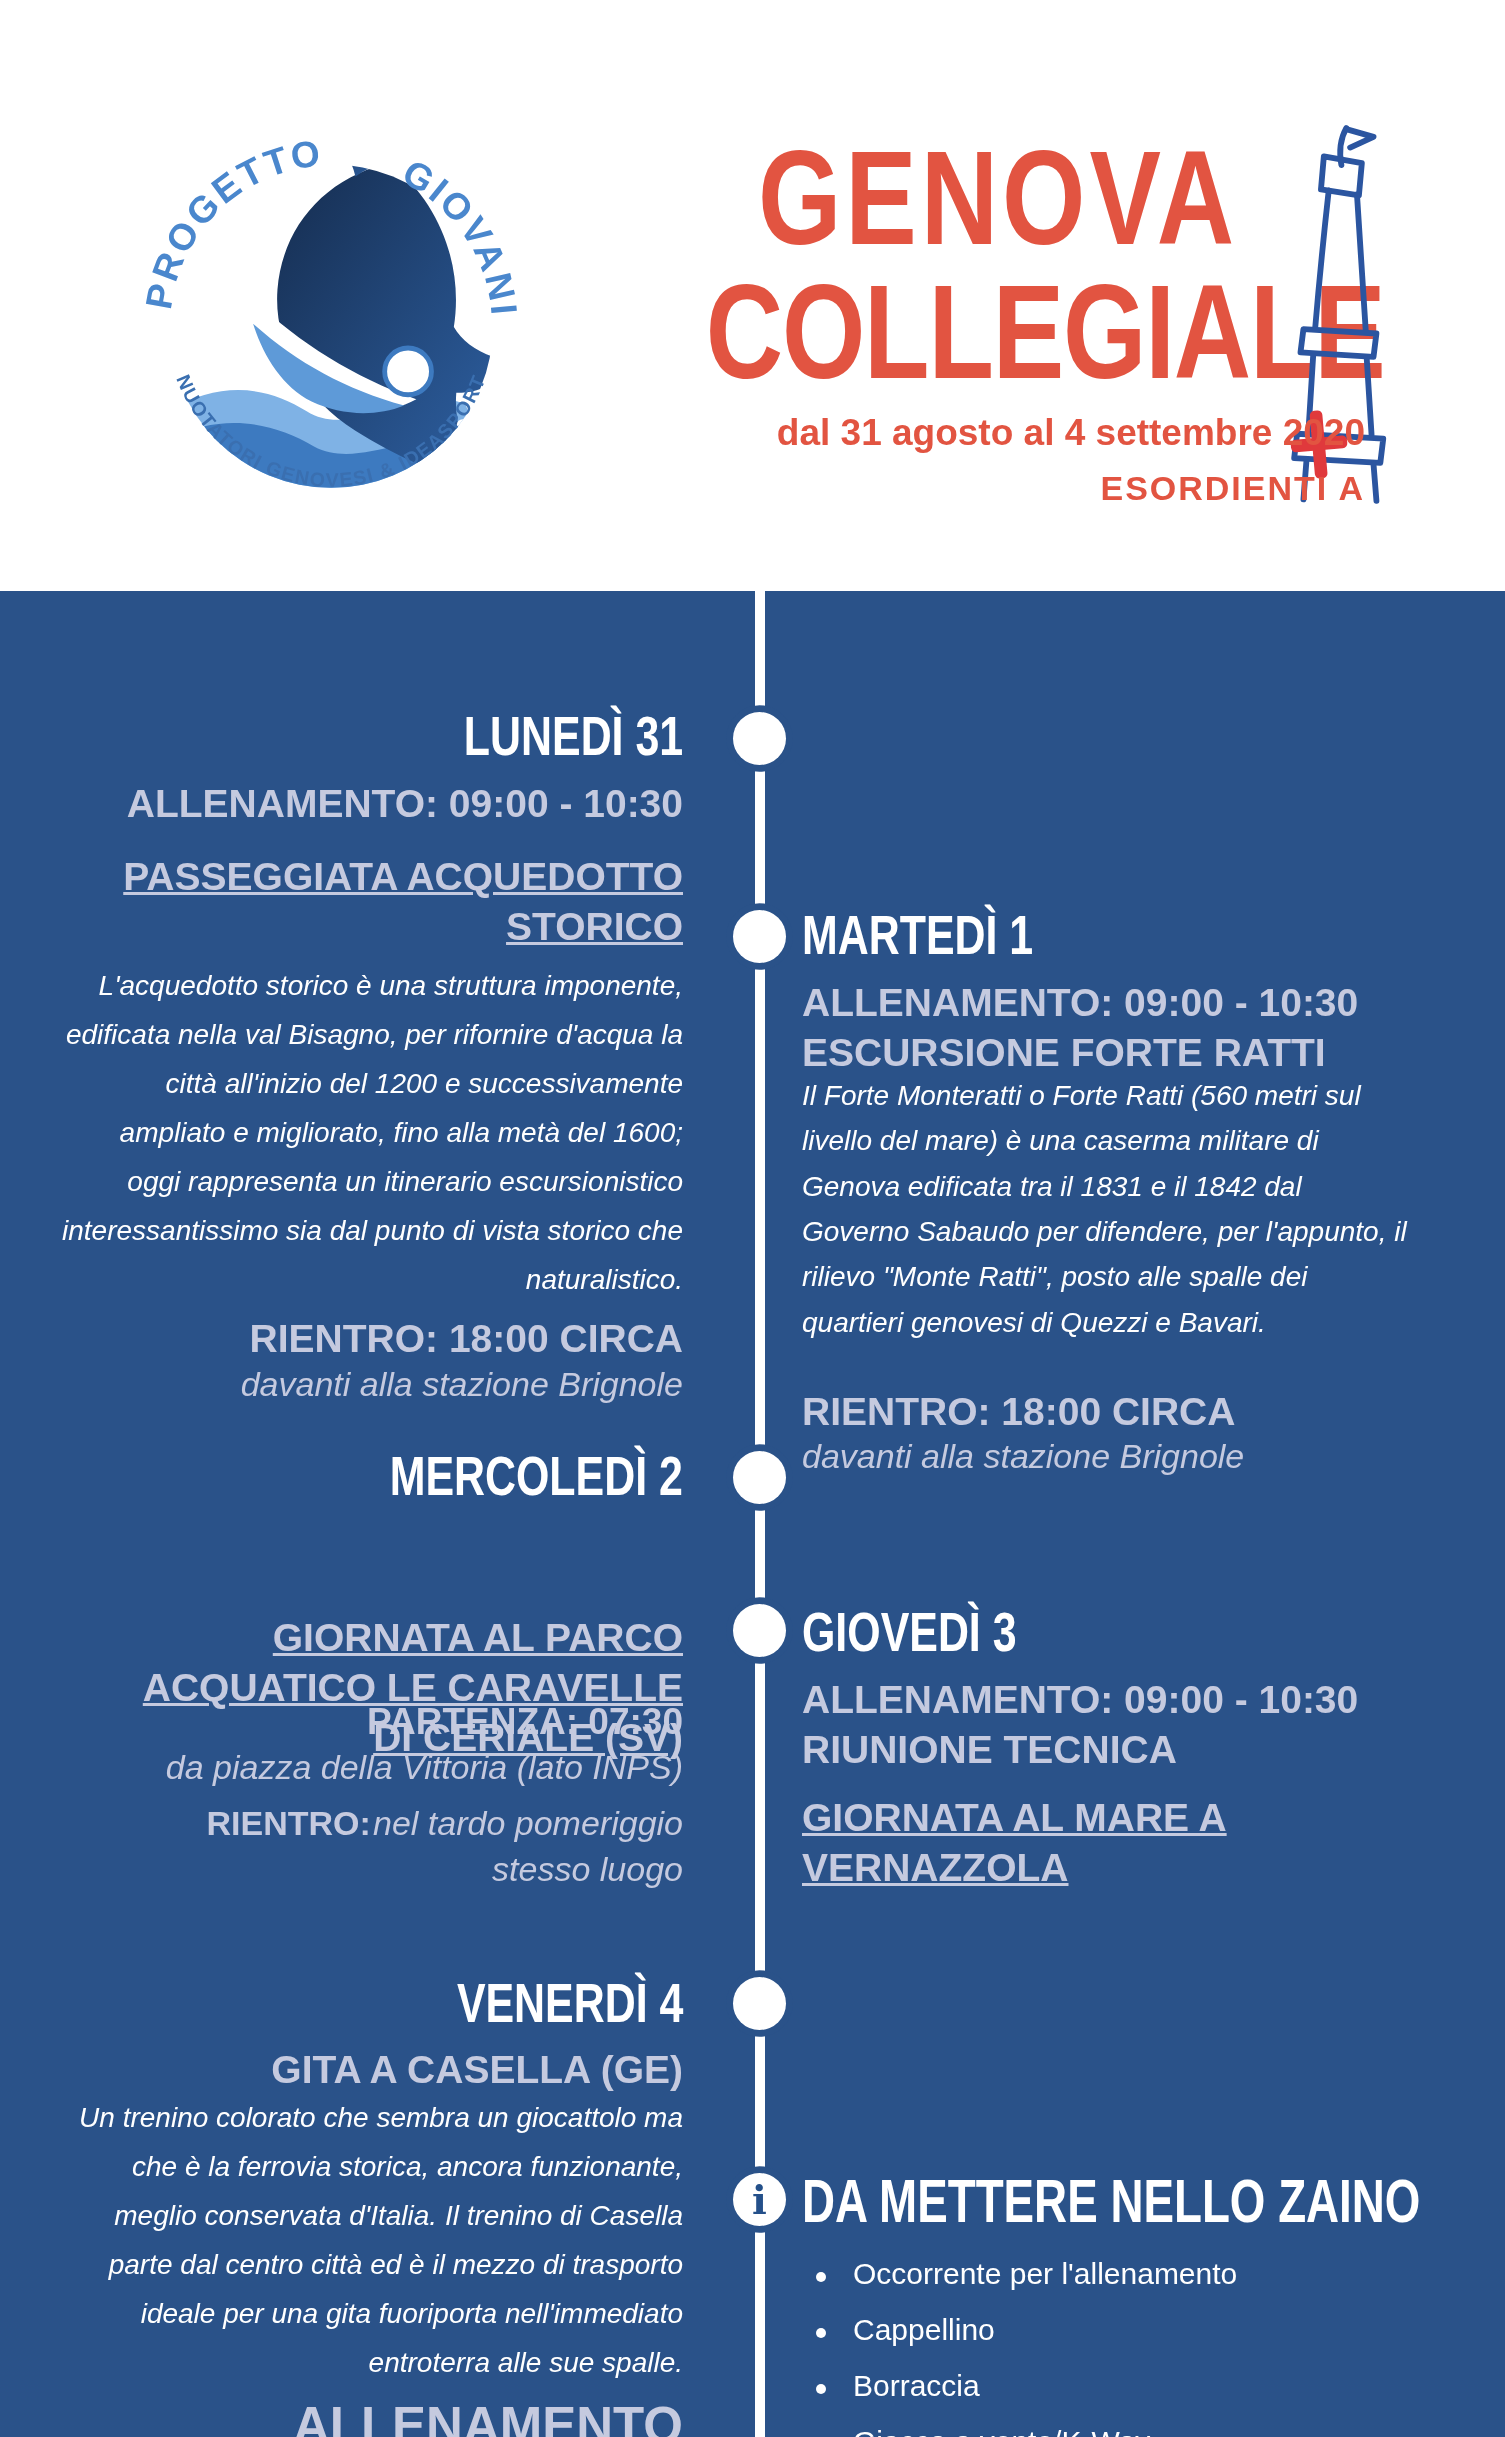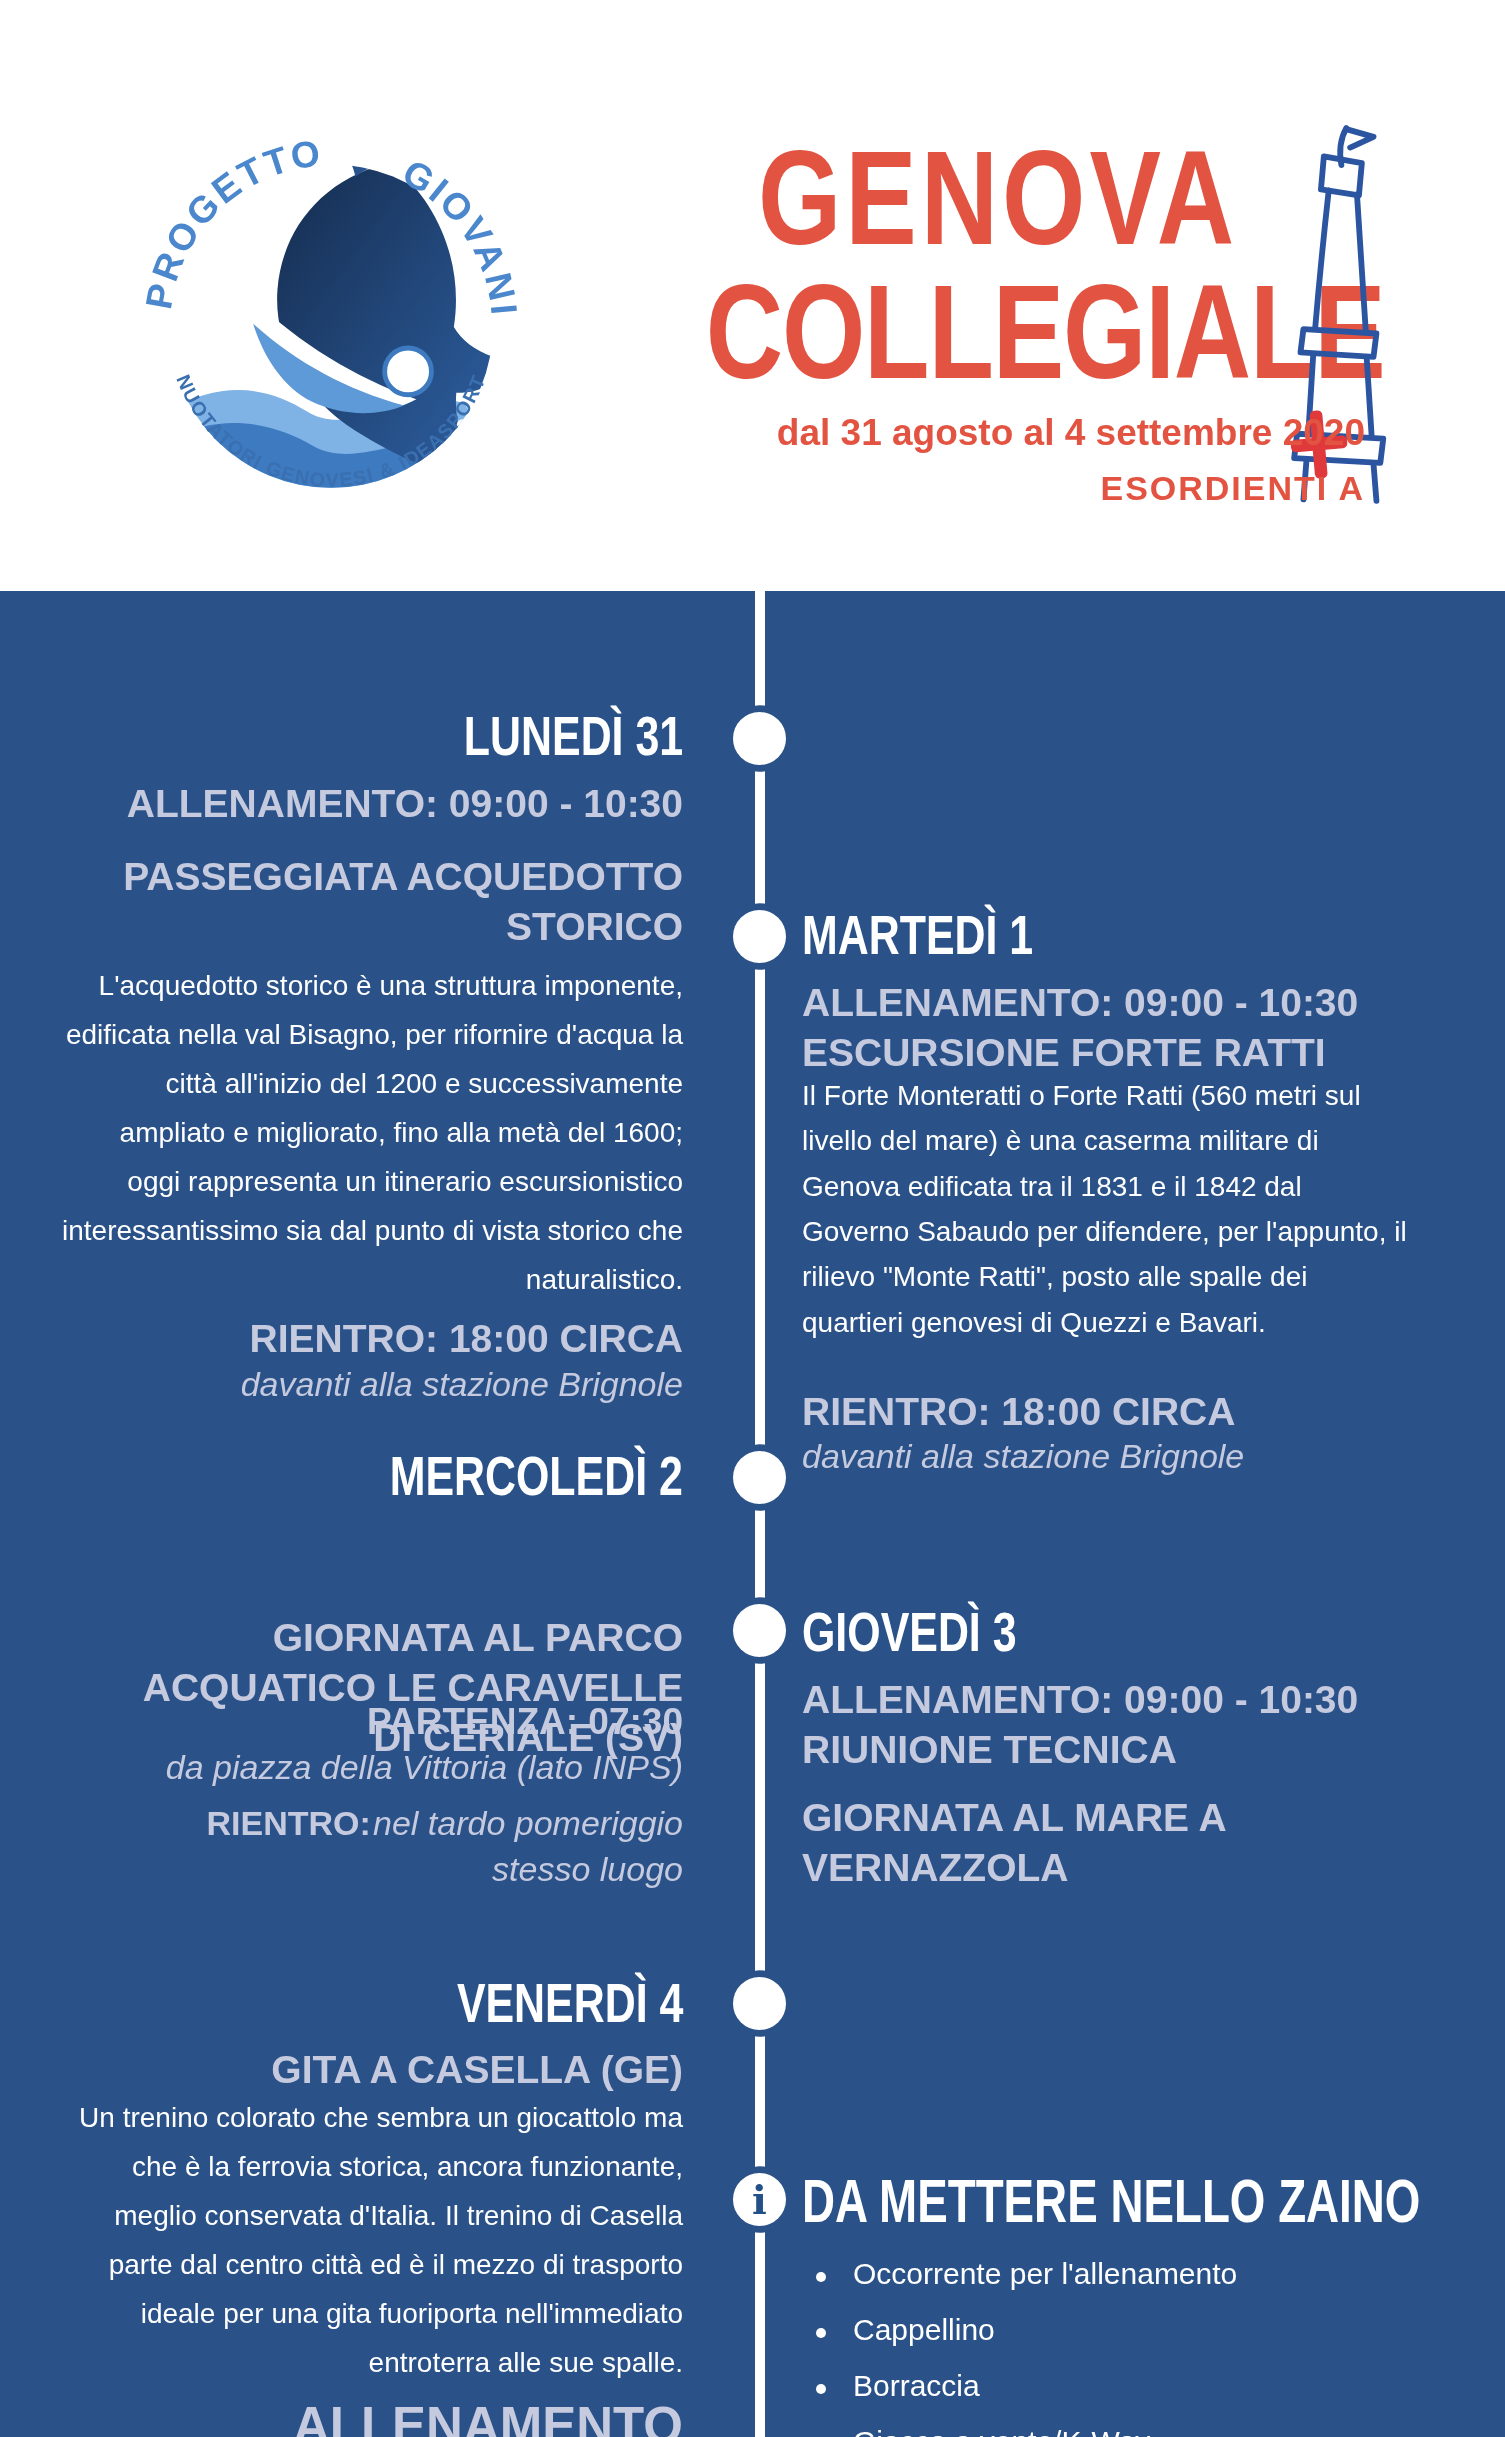--- a/index.html
+++ b/index.html
@@ -21,25 +21,25 @@
            font-family:"DejaVu Serif",serif;font-weight:bold;font-size:39px;color:#24508A;}
   
   .colL{left:39px;width:624px;text-align:right;margin-left:20px;}
   .colR{left:802px;text-align:left;}
   .day-h{font-size:55px;font-weight:bold;color:#ffffff;white-space:nowrap;line-height:1;}
   .cond{display:inline-block;transform:scaleX(0.78);}
   .oR{transform-origin:100% 50%;}
   .oL{transform-origin:0 50%;}
   .sub{font-size:39px;font-weight:bold;color:#C5CADF;line-height:1.28;}
   .sub-sm{font-size:37px;font-weight:bold;color:#C5CADF;}
-  .body-t{font-size:28px;color:#ffffff;line-height:1.75;}
+  .body-t{font-size:28px;font-style:italic;color:#ffffff;line-height:1.75;}
   .lav-it{font-size:34px;font-style:italic;color:#C5CADF;}
   .lav-b{font-size:34px;font-weight:bold;color:#C5CADF;font-style:normal;}
   .big-lav{font-size:51px;font-weight:bold;color:#C5CADF;}
-  .pre{white-space:pre-line;}
+  .pre{white-space:pre-line;text-decoration:underline;}
   .zaino-h{font-size:61px;font-weight:bold;color:#ffffff;white-space:nowrap;line-height:1;}
   .zl{list-style:none;margin:0;padding:0;width:536px;}
   .zl li{position:relative;padding-left:51px;font-size:30px;color:#ffffff;
          line-height:1.28;margin-bottom:17.6px;}
   .zl li::before{content:"";position:absolute;left:13.7px;top:16.6px;width:10.7px;height:10.7px;
                  border-radius:50%;background:#ffffff;}
 </style>
 </head>
 <body>
 

